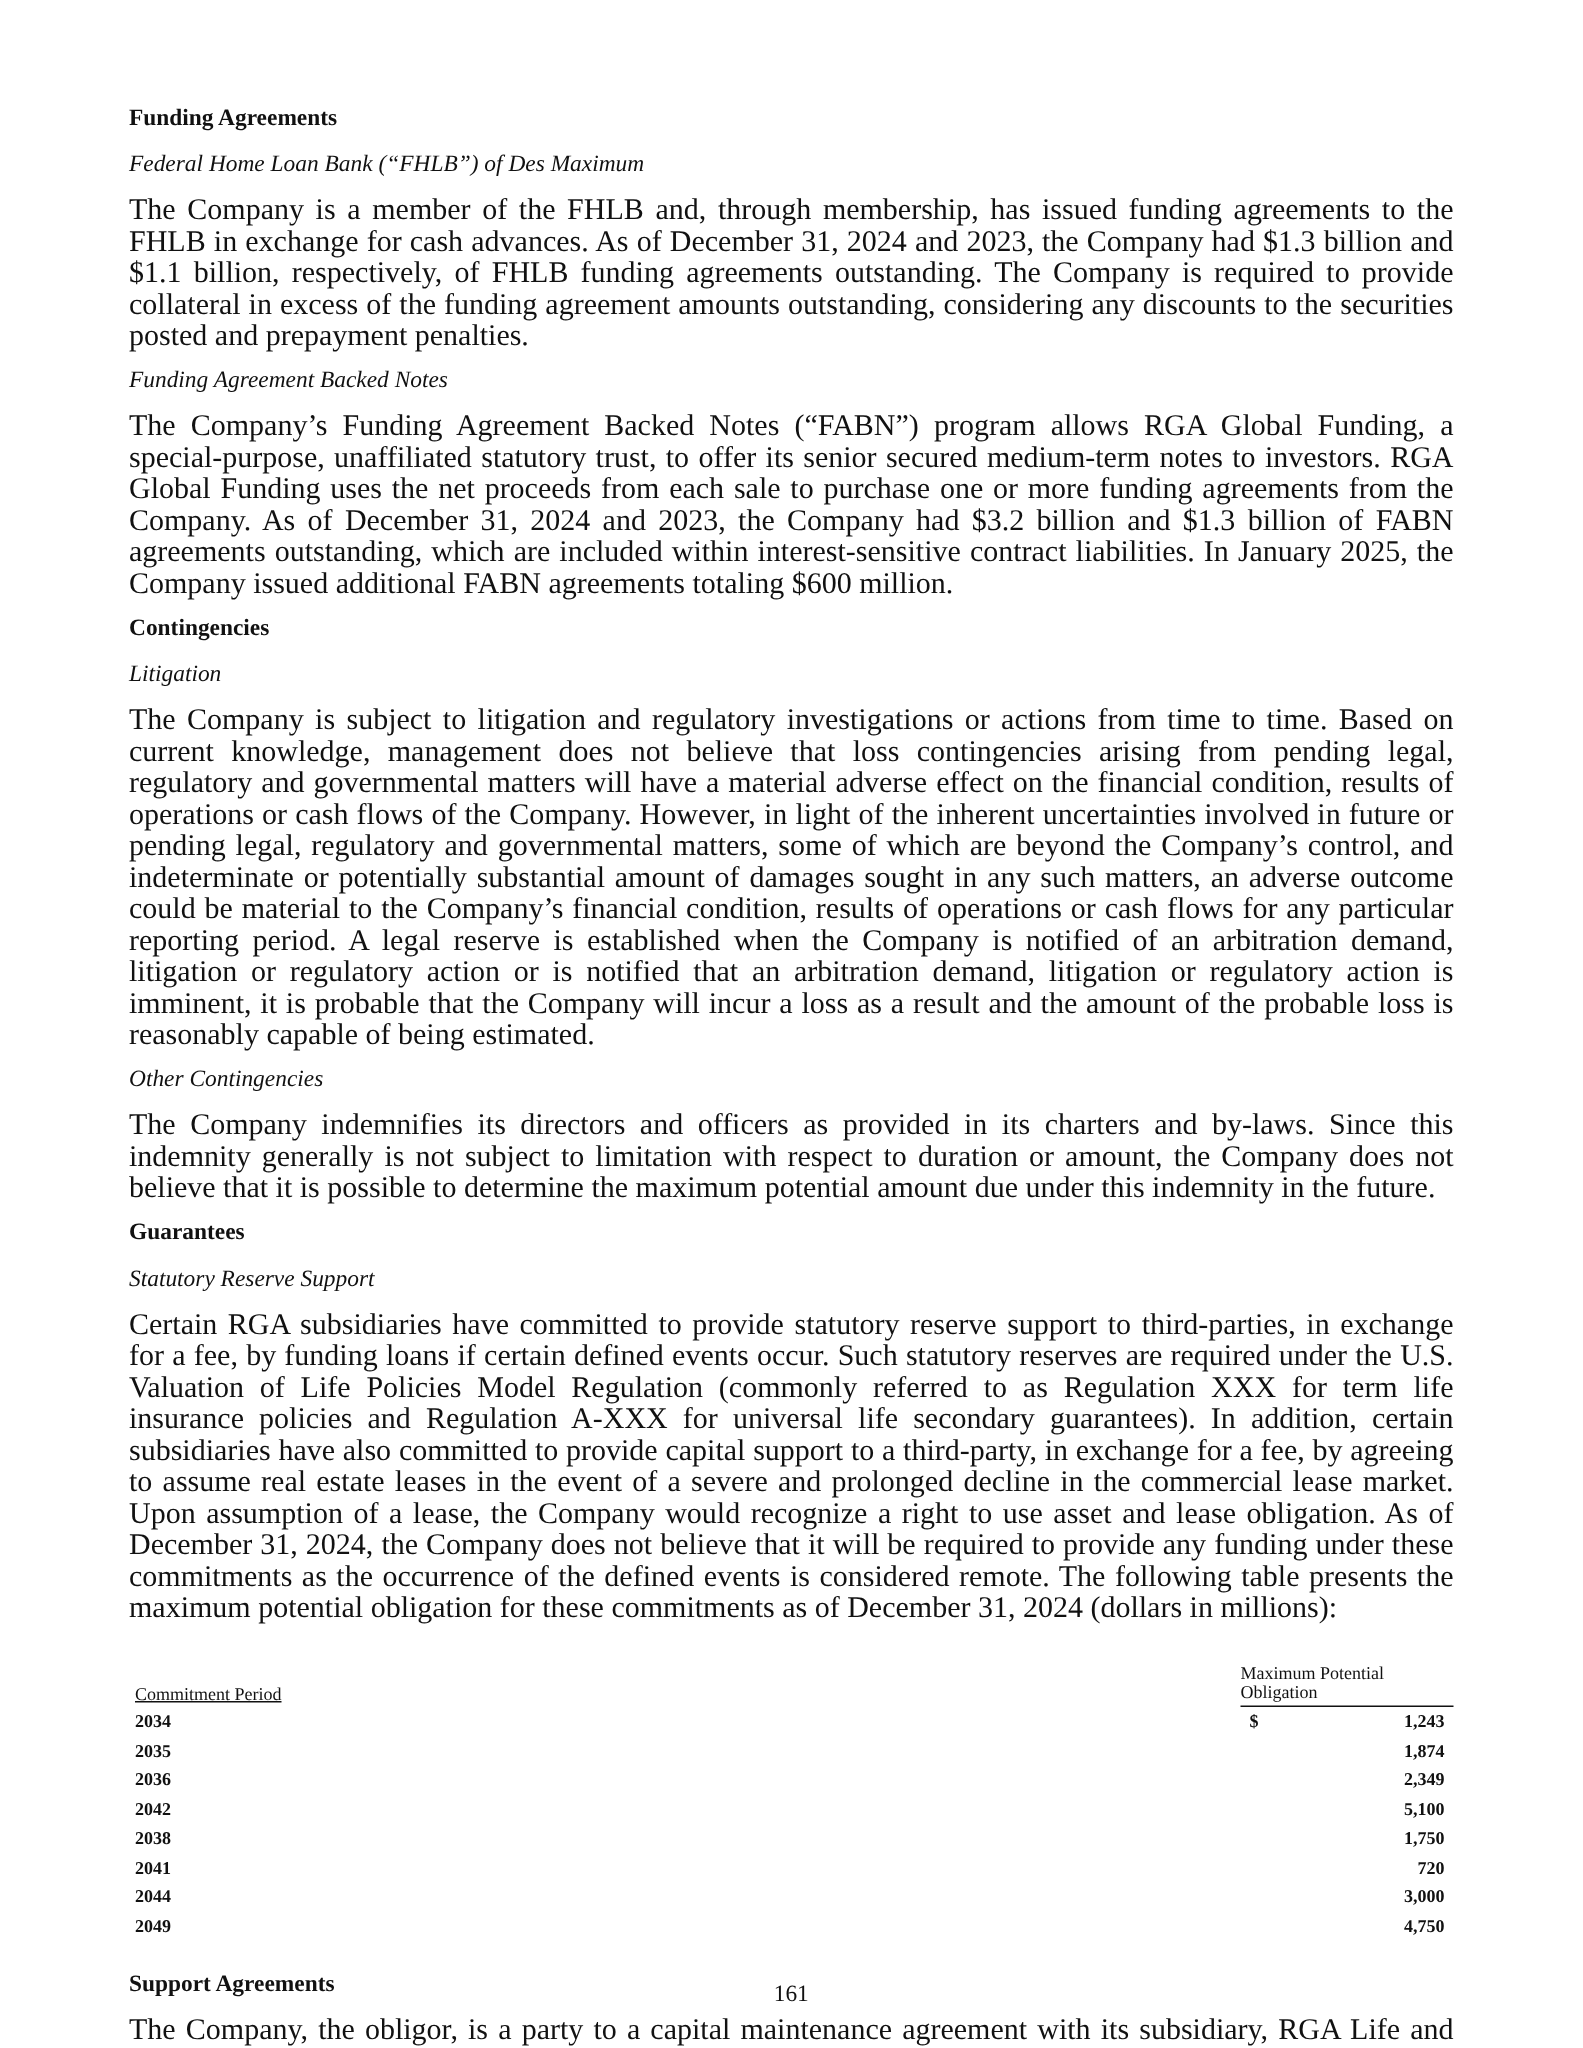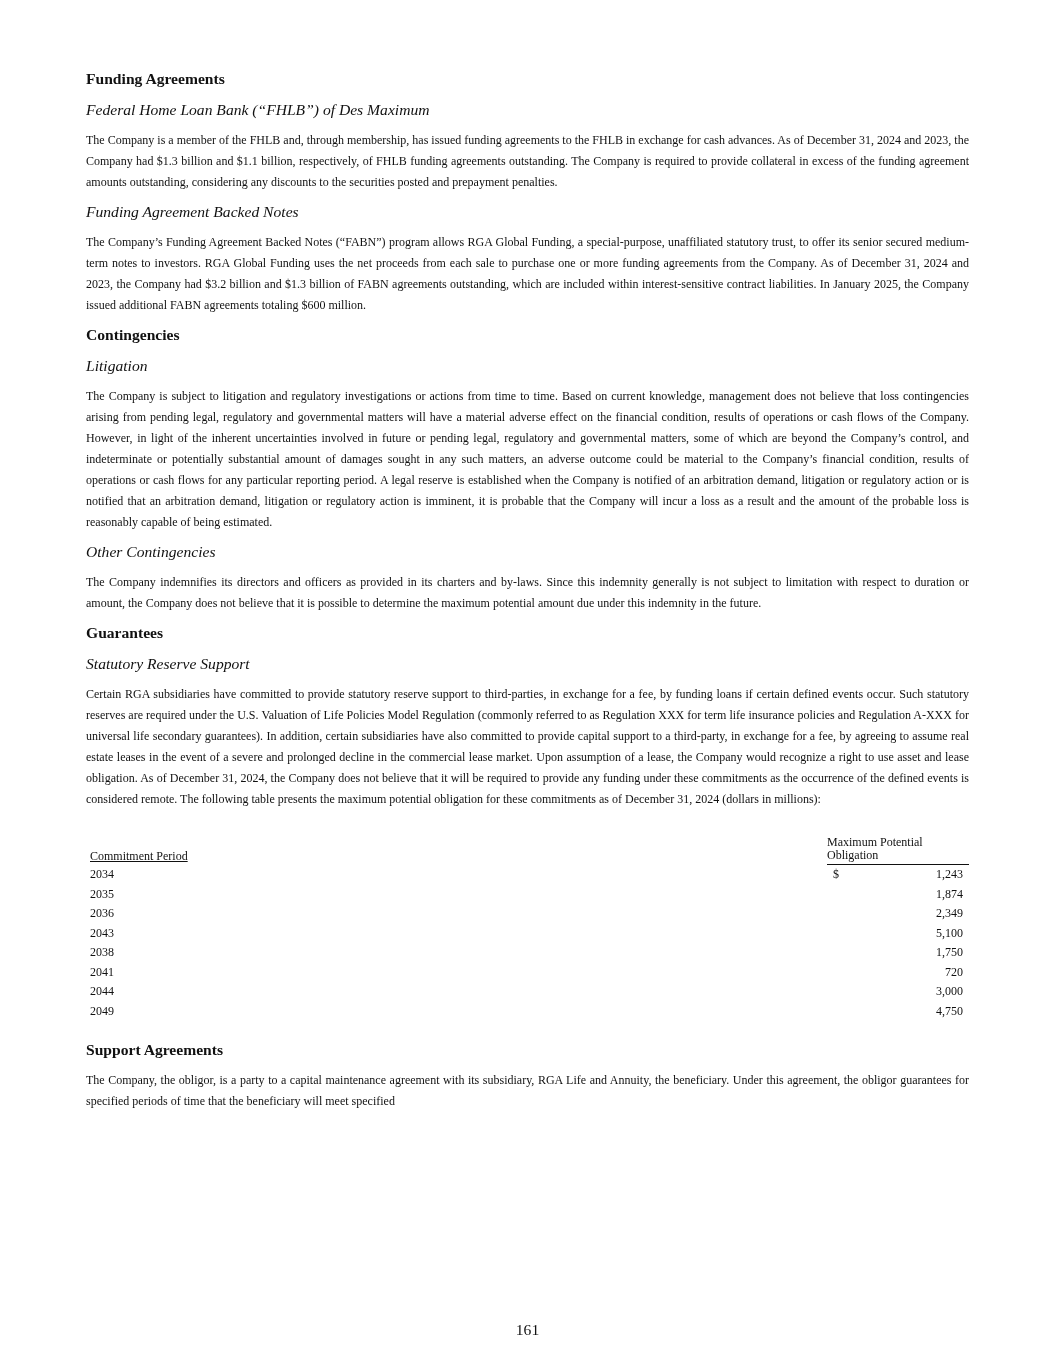--- a/index.html
+++ b/index.html
@@ -4,30 +4,30 @@
   <style>
     html, body { margin: 0; padding: 0; background: #ffffff; }
     body {
       width: 1055px; height: 1365px; position: relative; overflow: hidden;
       font-family: "Liberation Serif", "DejaVu Serif", serif;
       color: #111111;
     }
     .page { position: absolute; left: 86px; top: 68px; width: 883px; }
     .h-bold { font-weight: bold; font-size: 15.6px; margin: 0 0 9px 0; line-height: 22px; }
     .h-ital { font-style: italic; font-size: 15.6px; margin: 0 0 9px 0; line-height: 22px; }
-    .para { font-size: 12px; line-height: 21px; text-align: justify; margin: 0 0 8px 0; }
+    .para { font-size: 20px; line-height: 21px; text-align: justify; margin: 0 0 8px 0; }
     .tbl { margin-top: 19px; width: 883px; font-size: 12px; position: relative; }
     .tbl-head { position: relative; height: 36px; }
     .tbl-head .col1 { position: absolute; left: 4px; bottom: 1px; text-decoration: underline; }
     .tbl-head .col2 {
       position: absolute; right: 0; bottom: 0; width: 142px; 
       line-height: 13px; border-bottom: 1.5px solid #111;
       padding-bottom: 2px;
     }
-    .row { position: relative; height: 19.5px; line-height: 19.5px; }
+    .row { position: relative; height: 19.5px; line-height: 19.5px; font-weight: bold; }
     .row .year { position: absolute; left: 4px; }
     .row .dollar { position: absolute; right: 130px; }
     .row .amt { position: absolute; right: 6px; }
     .tbl-end { height: 18px; }
     .page-num { position: absolute; left: 0; width: 1055px; top: 1321px; text-align: center; font-size: 15.6px; }
   </style>
 </head>
 <body>
 
 <div class="page">
@@ -63,21 +63,21 @@
         </div>
         <div class="row">
           <span class="year">2035</span>
           <span class="amt">1,874</span>
         </div>
         <div class="row">
           <span class="year">2036</span>
           <span class="amt">2,349</span>
         </div>
         <div class="row">
-          <span class="year">2043</span>
+          <span class="year">2042</span>
           <span class="amt">5,100</span>
         </div>
         <div class="row">
           <span class="year">2038</span>
           <span class="amt">1,750</span>
         </div>
         <div class="row">
           <span class="year">2041</span>
           <span class="amt">720</span>
         </div>

